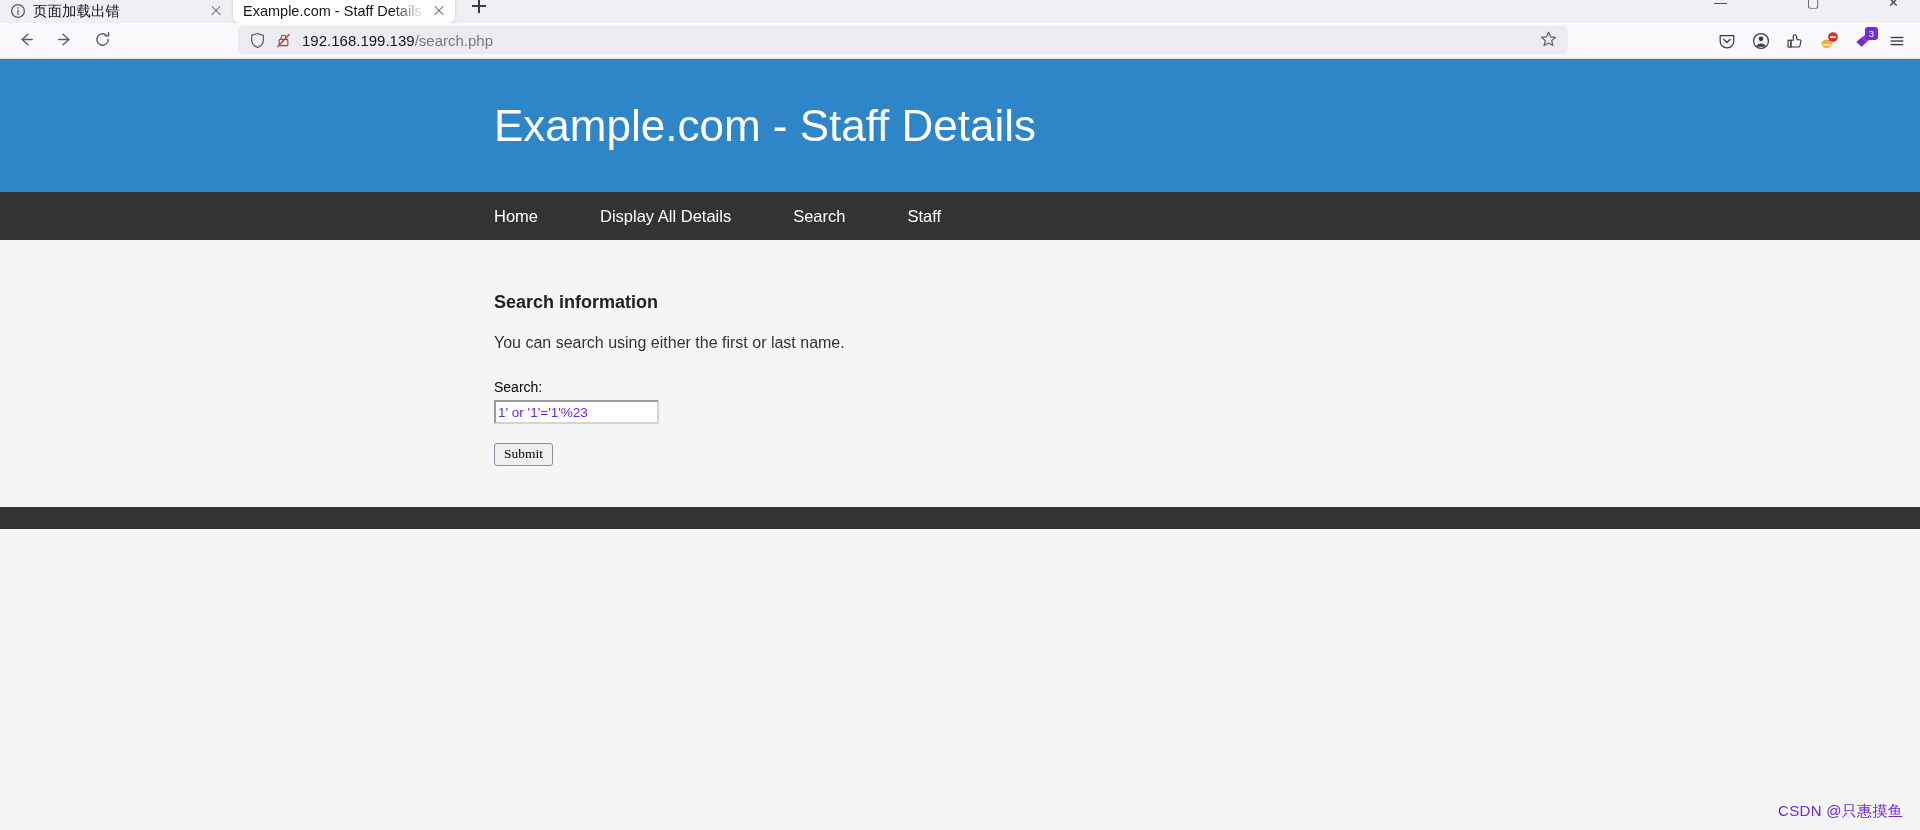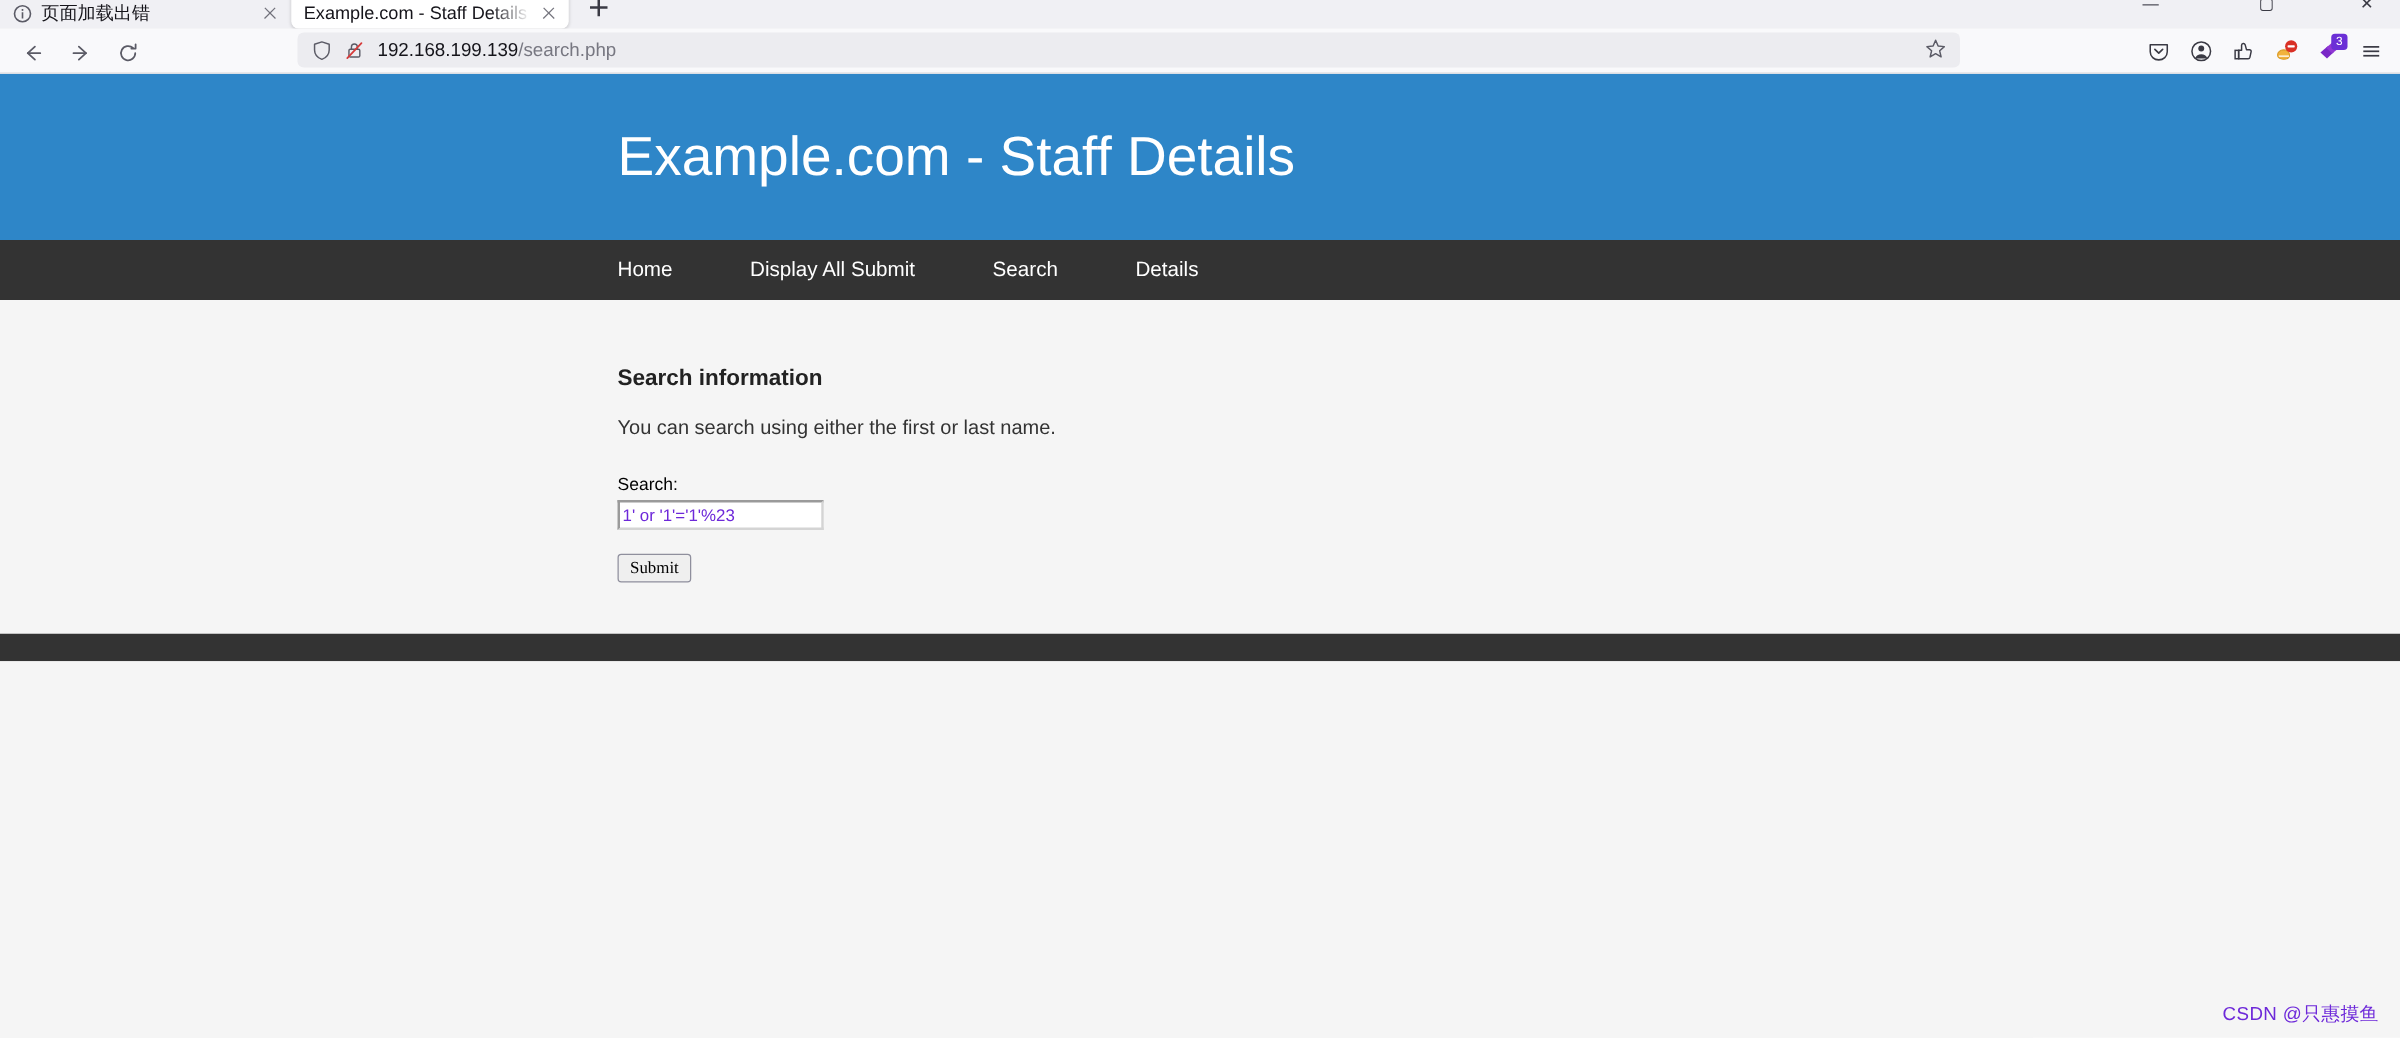--- a/index.html
+++ b/index.html
@@ -112,21 +112,21 @@
   #win-min { left: 1714px; }
   #win-max { left: 1807px; }
   #win-close { left: 1888px; }
 
   
   #navbar {
     position: relative;
     height: 35px;
     background: #f9f9fb;
     display: flex;
-    align-items: flex-end;
+    align-items: flex-start;
     border-bottom: 1px solid #d7d7db;
   }
   .nav-btn {
     width: 32px; height: 32px;
     margin-left: 6px;
     display: flex; align-items: center; justify-content: center;
     color: #5b5b66;
   }
   .nav-btn svg { display: block; }
   #back-btn { margin-left: 10px; }
@@ -427,27 +427,27 @@
     <div id="banner">
       <h1 id="banner-title">Example.com - Staff Details</h1>
     </div>
 
     <div id="navstrip">
       <ul>
         <li>
           <a href="#">Home</a>
         </li>
         <li>
-          <a href="#">Display All Submit</a>
+          <a href="#">Display All Details</a>
         </li>
         <li>
           <a href="#">Search</a>
         </li>
         <li>
-          <a href="#">Details</a>
+          <a href="#">Staff</a>
         </li>
       </ul>
     </div>
 
     <div id="content">
       <div id="content-inner">
         <h2 id="sec-title">Search information</h2>
         <p id="sec-desc">You can search using either the first or last name.</p>
 
         <form>

